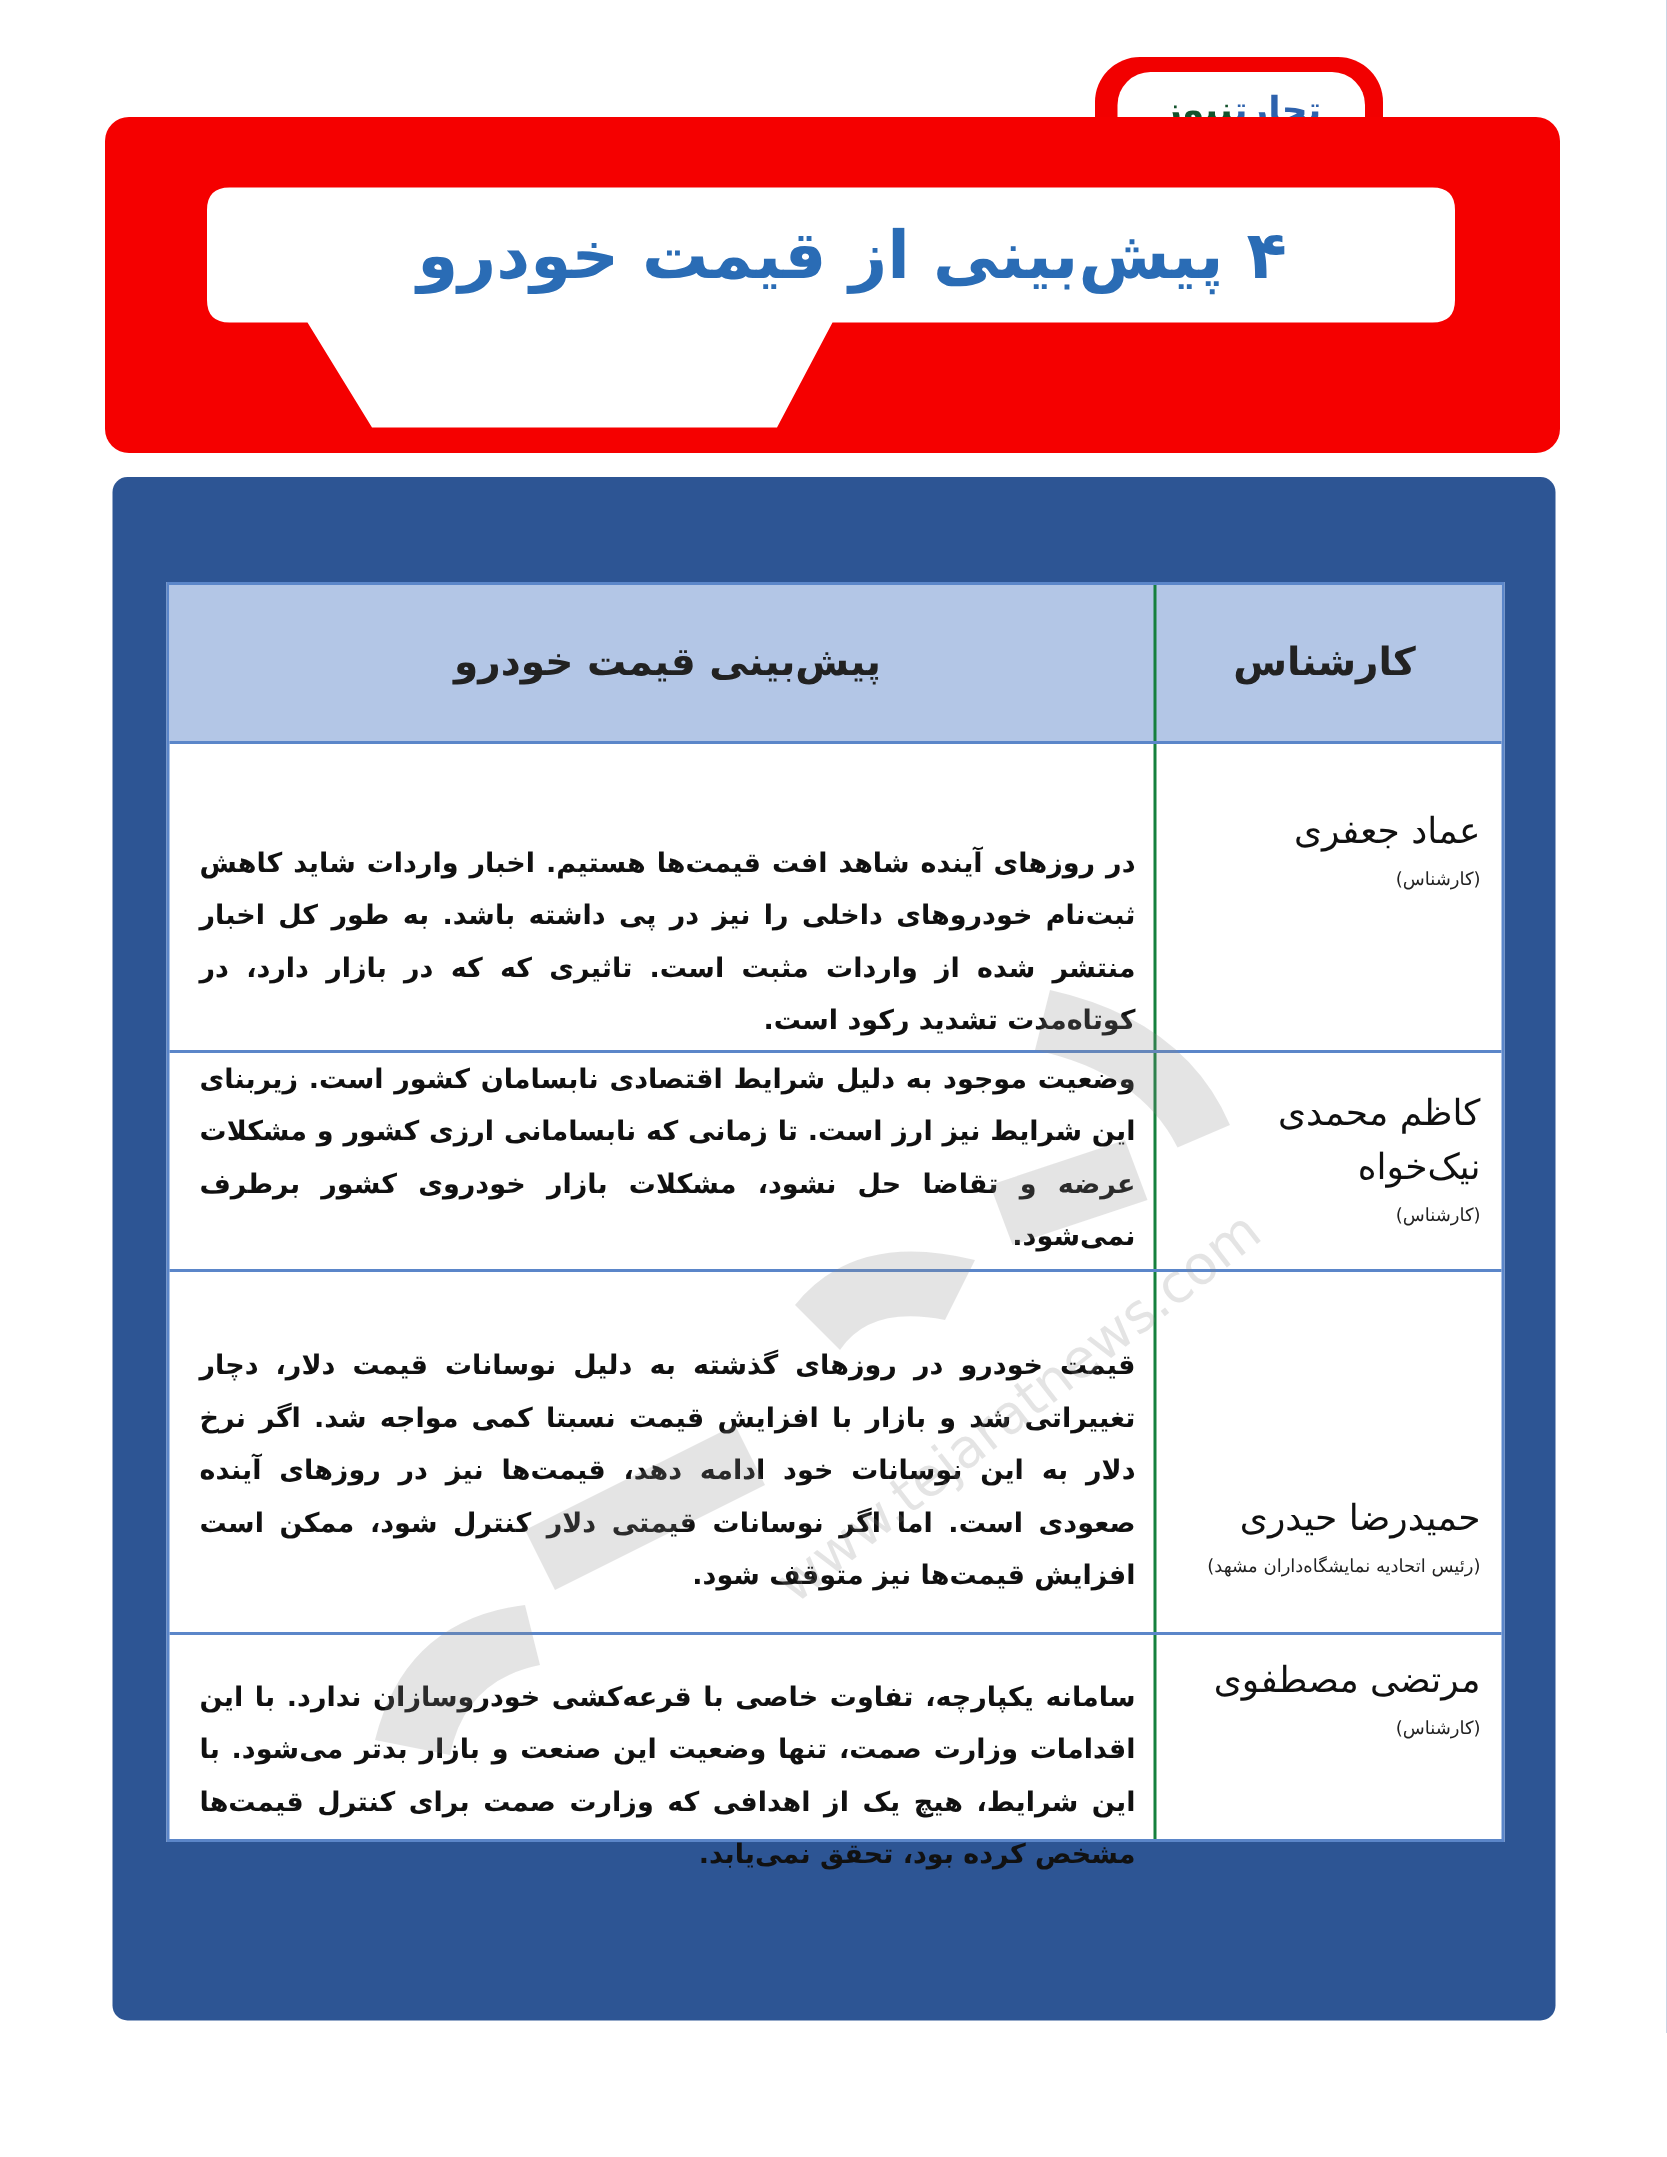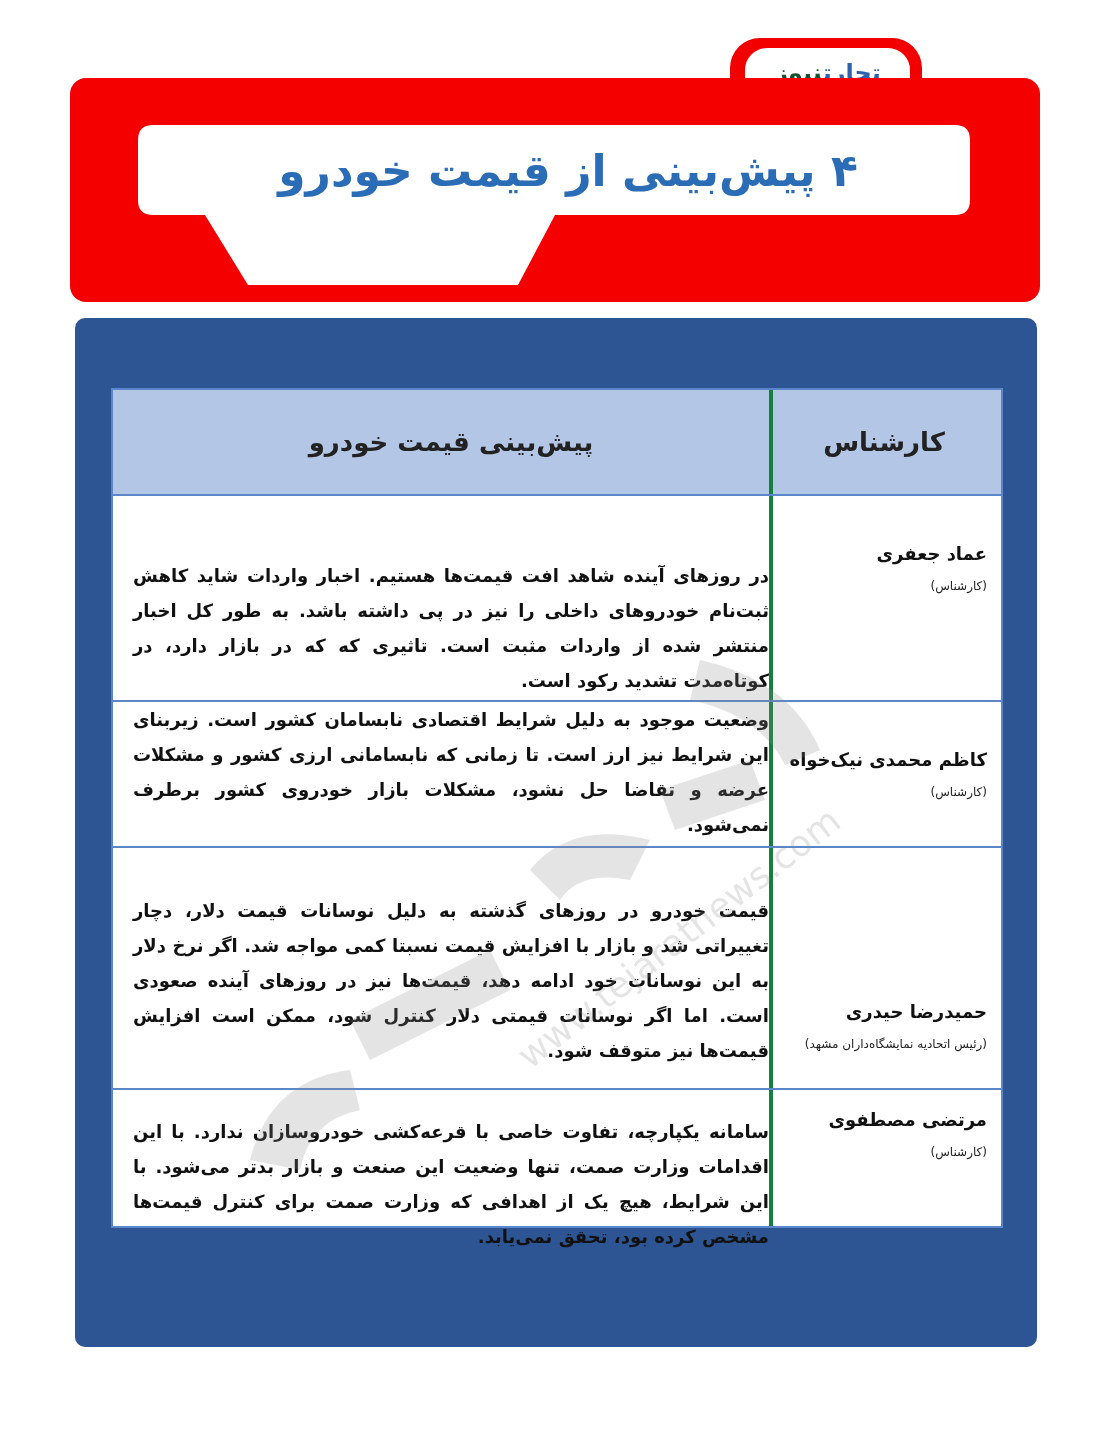--- a/index.html
+++ b/index.html
@@ -44,31 +44,31 @@
   }
 
   
   .table {
     position: absolute; left: 111px; top: 388px; width: 892px; height: 840px;
     background: #ffffff; border: 2px solid #5b86c9; direction: rtl;
   }
   .row { display: flex; border-bottom: 2px solid #5b86c9; }
   .row:last-child { border-bottom: none; }
   .cell-name {
-    width: 232px; flex: none; border-left: 4px solid #15803d;
+    width: 232px; flex: none; border-left: 2px solid #15803d;
     display: flex; flex-direction: column; justify-content: center;
     padding: 0 14px 0 8px; text-align: right;
   }
   .cell-text {
-    flex: 1; display: flex; align-items: center; padding: 0 0 0 20px;
+    flex: 1; display: flex; align-items: center; padding: 0 12px 0 20px;
   }
   .head { height: 106px; background: #b3c6e6; }
   .head .cell-name, .head .cell-text { justify-content: center; align-items: center; }
   .head-label { font-weight: bold; font-size: 26px; color: #222; }
-  .name { font-weight: bold; font-size: 18px; color: #111; line-height: 36px; }
+  .name { font-weight: normal; font-size: 24px; color: #111; line-height: 36px; }
   .role { font-weight: normal; font-size: 12px; color: #222; line-height: 28px; }
   .para { font-weight: bold; font-size: 18px; color: #111; line-height: 35px; text-align: justify; text-align-last: right; margin-top: 24px; }
 
   .r1 { height: 206px; }
   .r2 { height: 146px; }
   .r3 { height: 242px; }
   .r4 { height: 136px; }
   .r1 .cell-name { justify-content: flex-start; padding-top: 40px; }
   .r3 .cell-name { justify-content: flex-end; padding-bottom: 30px; }
   .r4 .cell-name { justify-content: flex-start; padding-top: 12px; }

